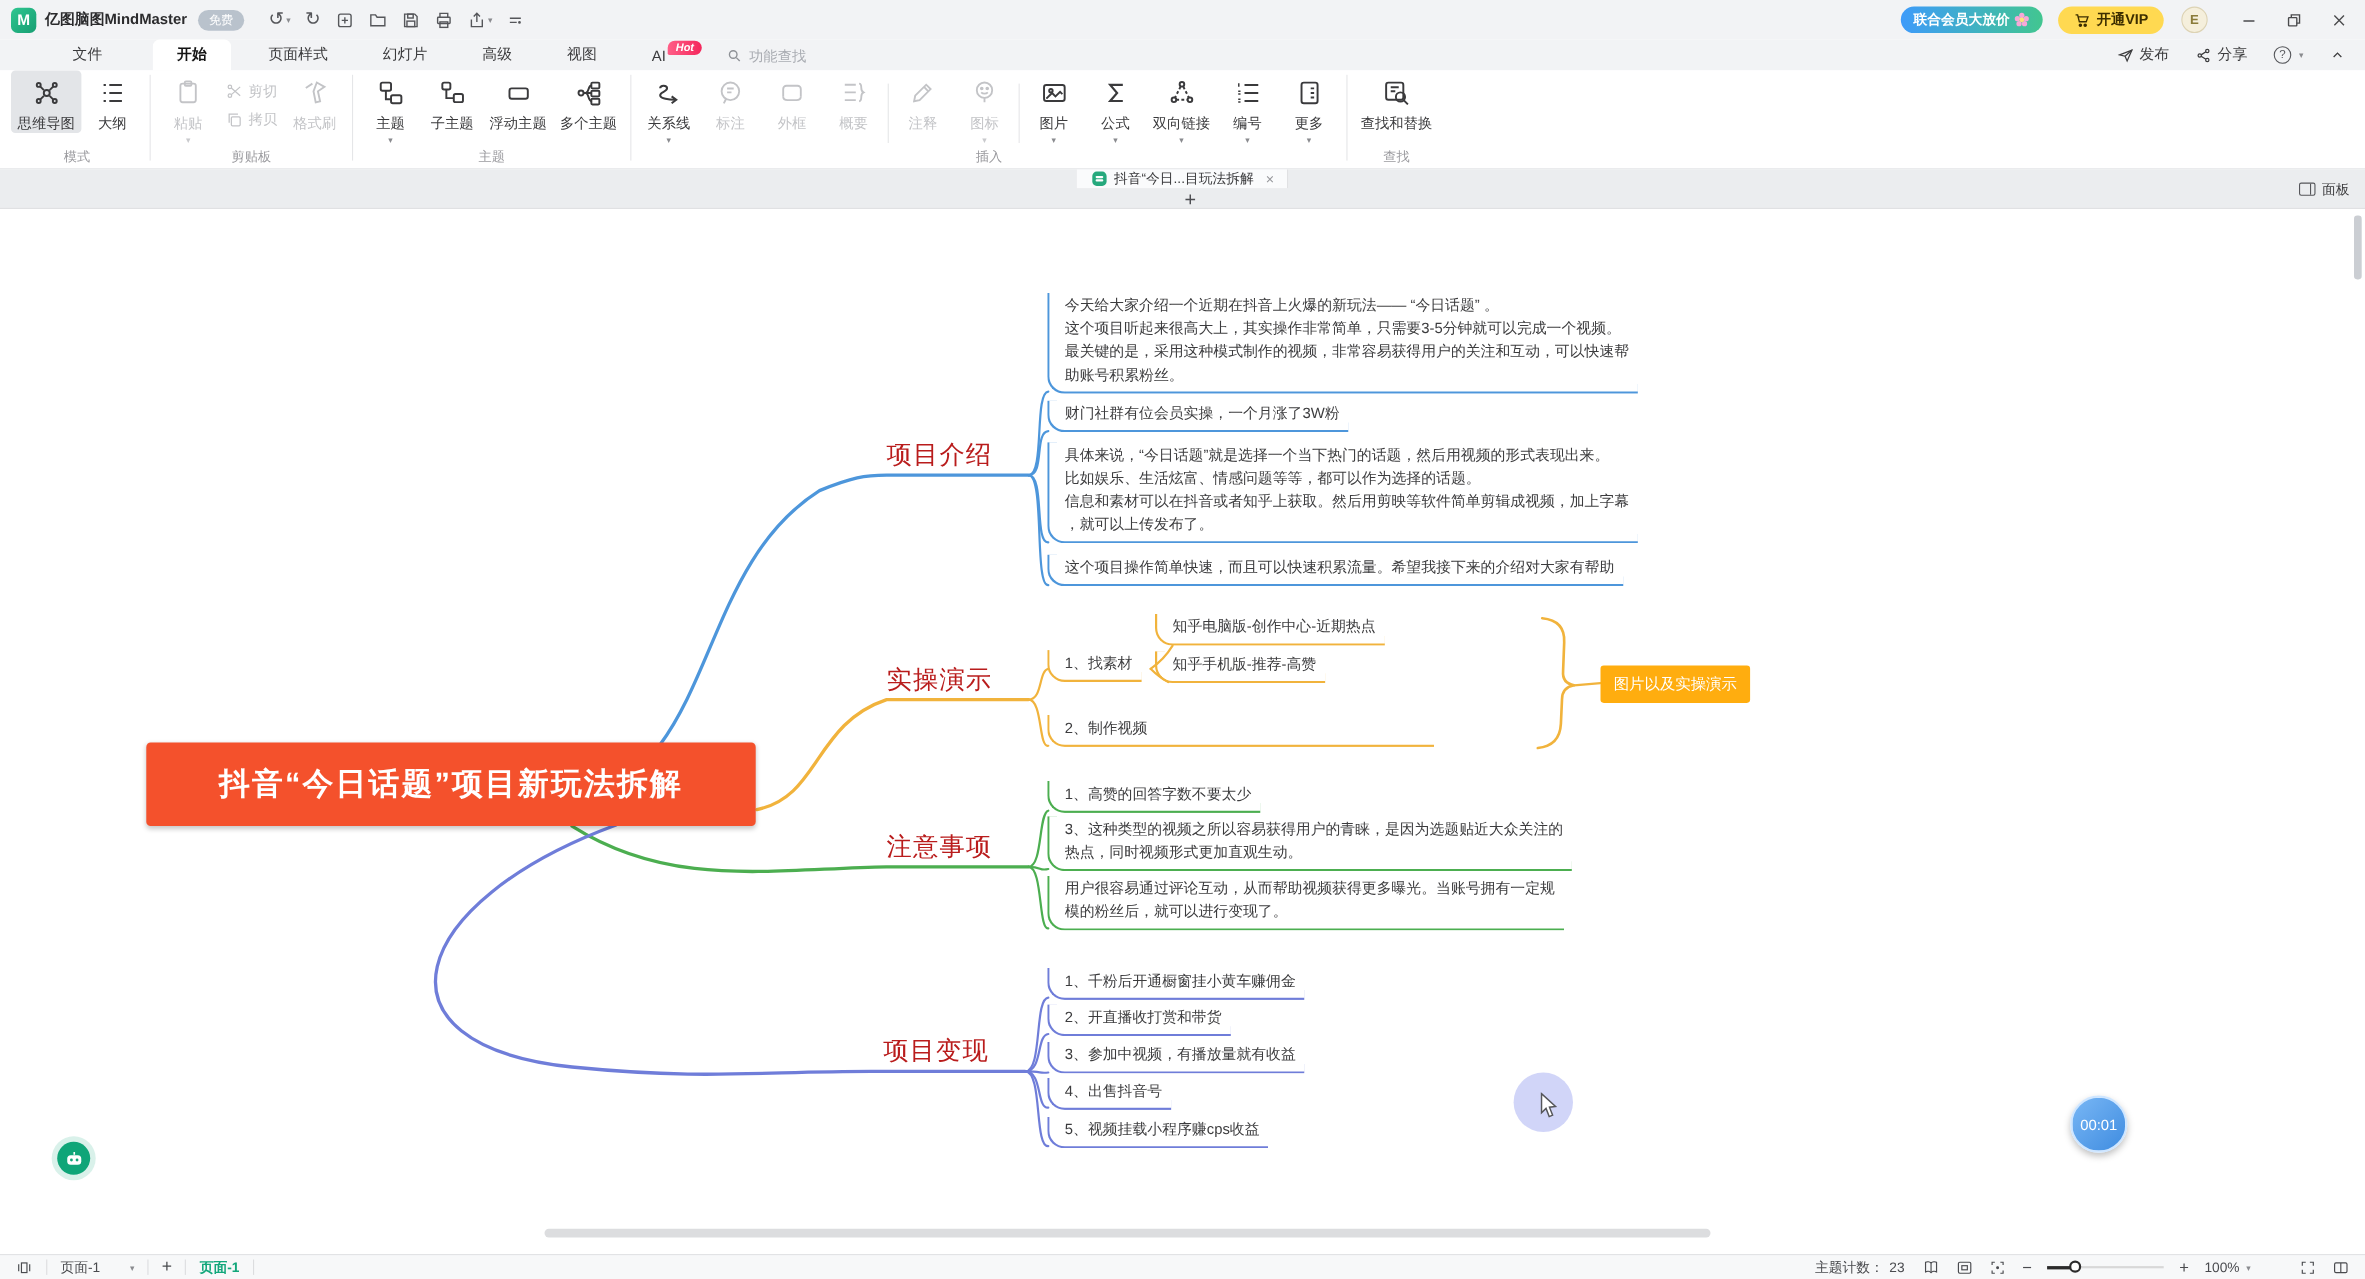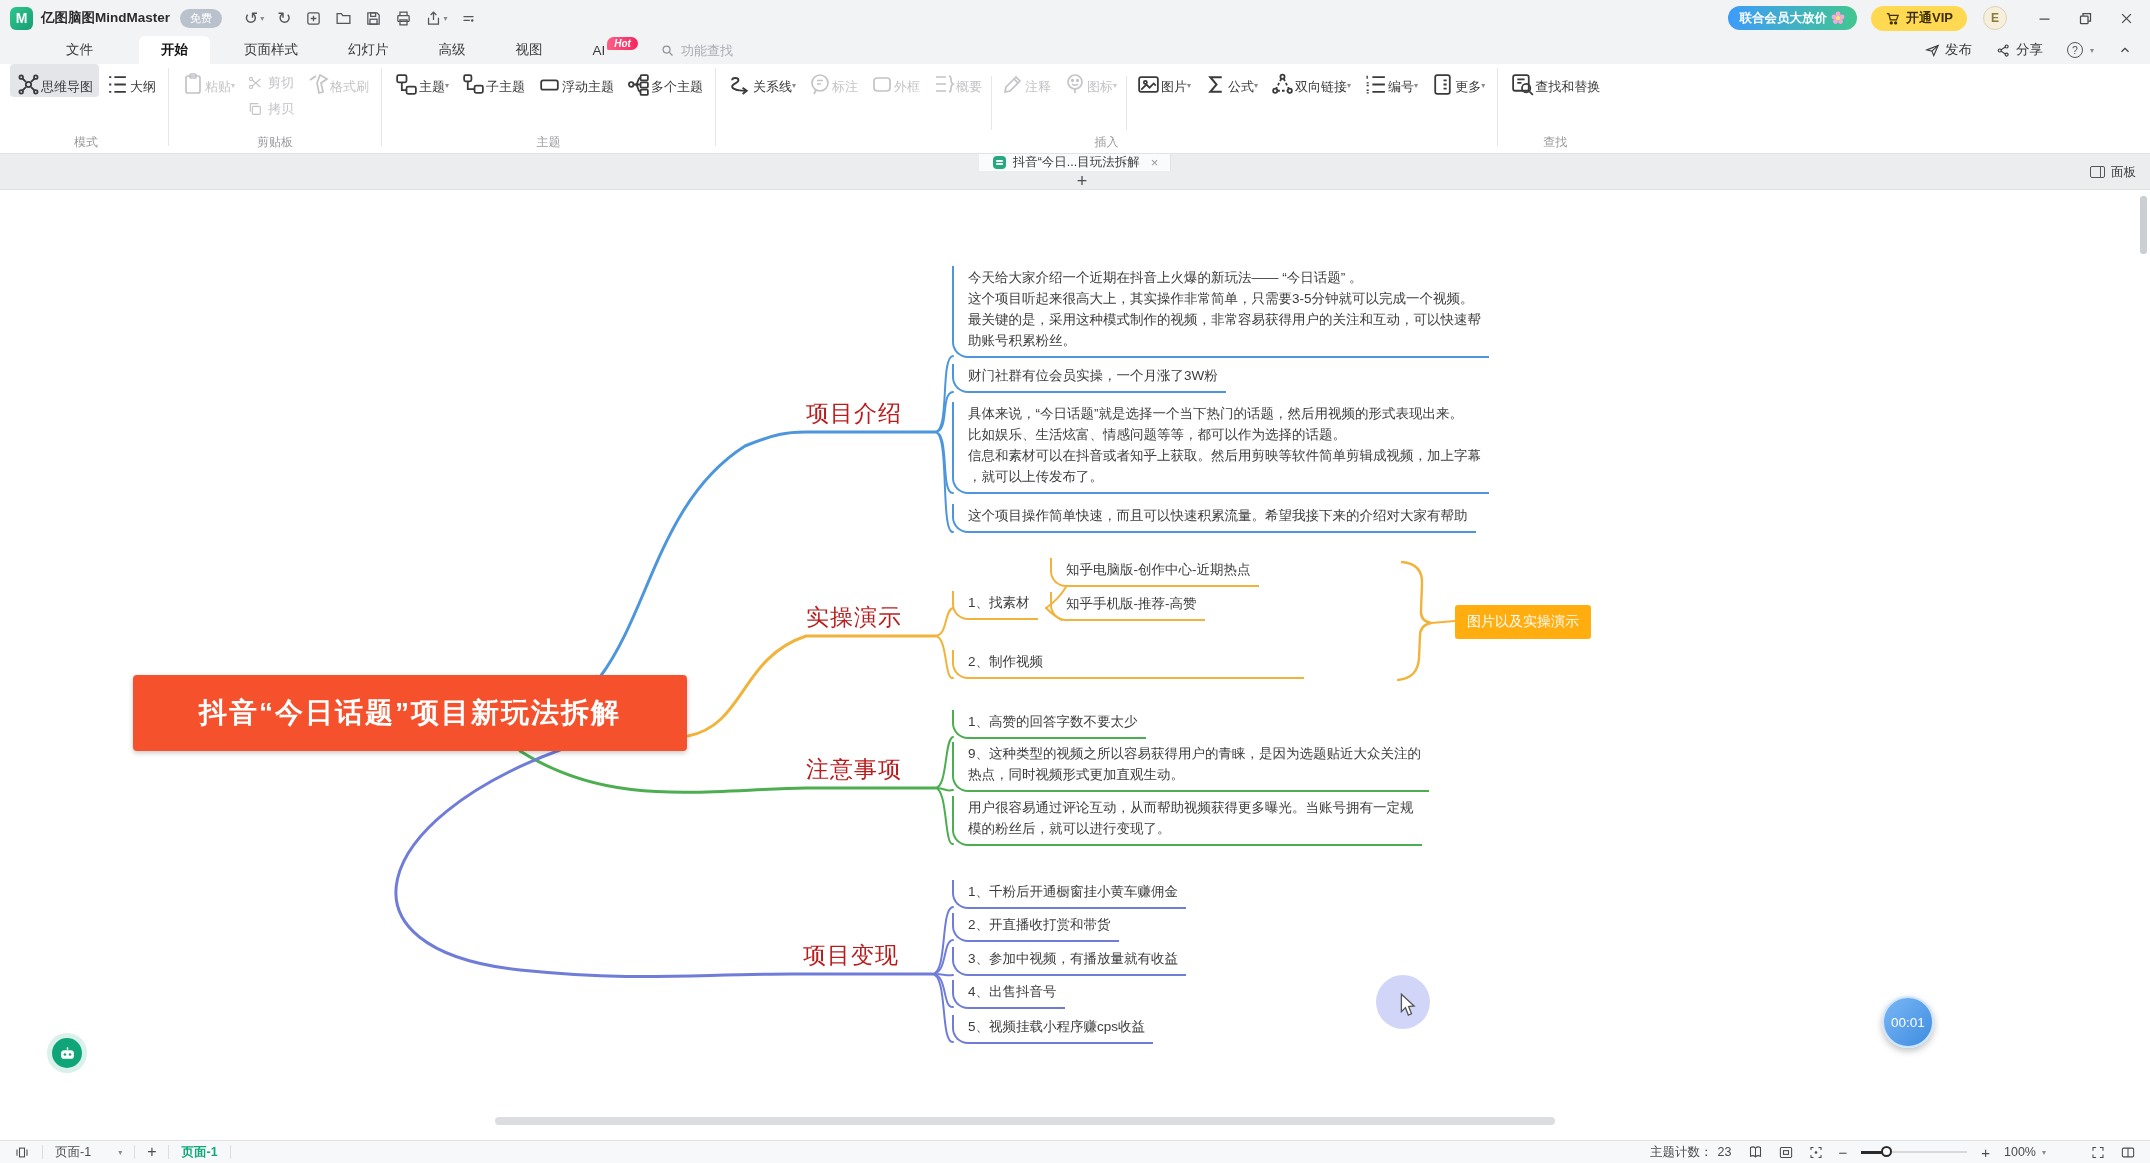--- a/index.html
+++ b/index.html
@@ -51,21 +51,21 @@
     font-size:10.5px; display:flex; align-items:center; justify-content:center; color:#55565a; }
 
   
   .ribbon { position:absolute; left:0; top:64px; width:2150px; height:90px; background:#fff;
     border-bottom:1px solid #E2E3E5; display:flex; align-items:stretch; padding-left:4px; }
   .rb-group { display:flex; flex-direction:column; align-items:center; padding:0 6px; }
   .rb-row { display:flex; align-items:flex-start; height:72px; }
   .rb-glabel { font-size:12px; color:#9a9a9e; margin-top:-2px; }
   .rb-sep { width:1px; background:#E5E6E8; height:78px; margin-top:4px; }
   .rb-sep.inner { height:54px; margin:12px 3px 0; }
-  .rb-big { min-width:56px; padding:7px 6px 0; display:flex; flex-direction:row;
+  .rb-big { min-width:56px; padding:7px 6px 0; display:flex; flex-direction:column;
     align-items:center; border-radius:4px; color:#3a3a3c; }
   .rb-big .rlabel { font-size:13px; margin-top:6px; white-space:nowrap; }
   .rb-big .ricon { height:26px; display:flex; align-items:center; }
   .rb-big.selected { background:#E3E5E8; }
   .rb-big.disabled, .rb-small.disabled { color:#C3C4C7;align-items:center; }
   .rb-clipcol { display:flex; flex-direction:column; margin:6px 2px 0; }
   .rb-small { display:flex; align-items:center; gap:5px; font-size:13px; height:26px;
     color:#3a3a3c; padding:0 4px; }
   .rcaret { font-size:8px; color:#8a8b8f; margin-top:2px; }
   .disabled .rcaret { color:#C9CACD; }
@@ -590,21 +590,21 @@
 ，就可以上传发布了。</div>
   <div class="node blue" style="left:952px;top:314px">这个项目操作简单快速，而且可以快速积累流量。希望我接下来的介绍对大家有帮助</div>
 
   <div class="node yellow" style="left:952px;top:401px">1、找素材</div>
   <div class="node yellow" style="left:1050px;top:368px">知乎电脑版-创作中心-近期热点</div>
   <div class="node yellow" style="left:1050px;top:402px">知乎手机版-推荐-高赞</div>
   <div class="node yellow" style="left:952px;top:460px;width:352px">2、制作视频</div>
   <div class="callout">图片以及实操演示</div>
 
   <div class="node green" style="left:952px;top:520px">1、高赞的回答字数不要太少</div>
-  <div class="node green" style="left:952px;top:552px">9、这种类型的视频之所以容易获得用户的青睐，是因为选题贴近大众关注的
+  <div class="node green" style="left:952px;top:552px">3、这种类型的视频之所以容易获得用户的青睐，是因为选题贴近大众关注的
 热点，同时视频形式更加直观生动。</div>
   <div class="node green" style="left:952px;top:606px">用户很容易通过评论互动，从而帮助视频获得更多曝光。当账号拥有一定规
 模的粉丝后，就可以进行变现了。</div>
 
   <div class="node indigo" style="left:952px;top:690px">1、千粉后开通橱窗挂小黄车赚佣金</div>
   <div class="node indigo" style="left:952px;top:723px">2、开直播收打赏和带货</div>
   <div class="node indigo" style="left:952px;top:757px">3、参加中视频，有播放量就有收益</div>
   <div class="node indigo" style="left:952px;top:790px">4、出售抖音号</div>
   <div class="node indigo" style="left:952px;top:825px">5、视频挂载小程序赚cps收益</div>
 

